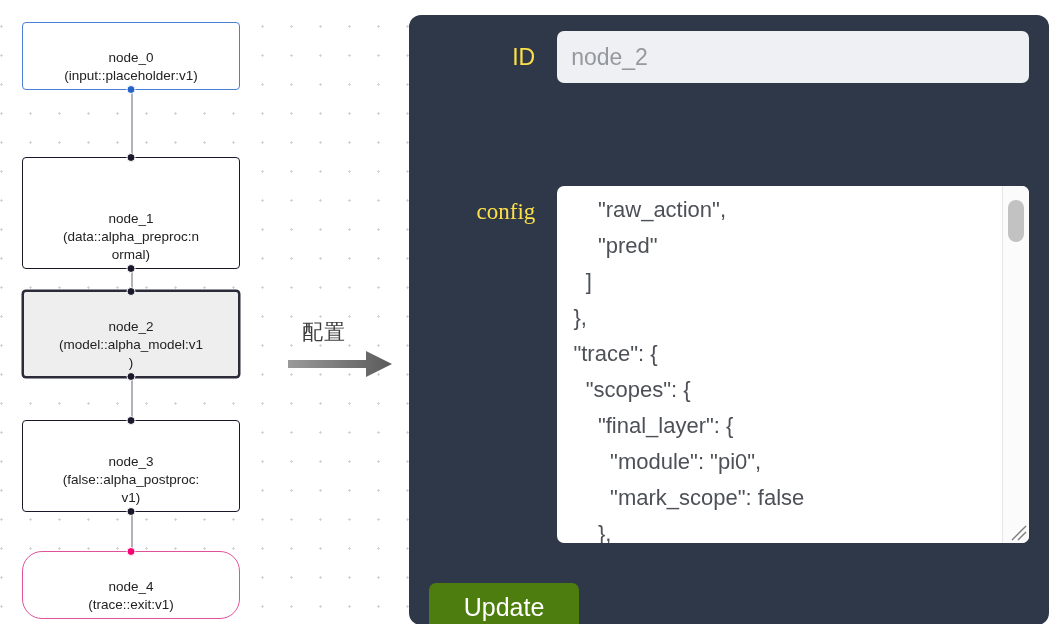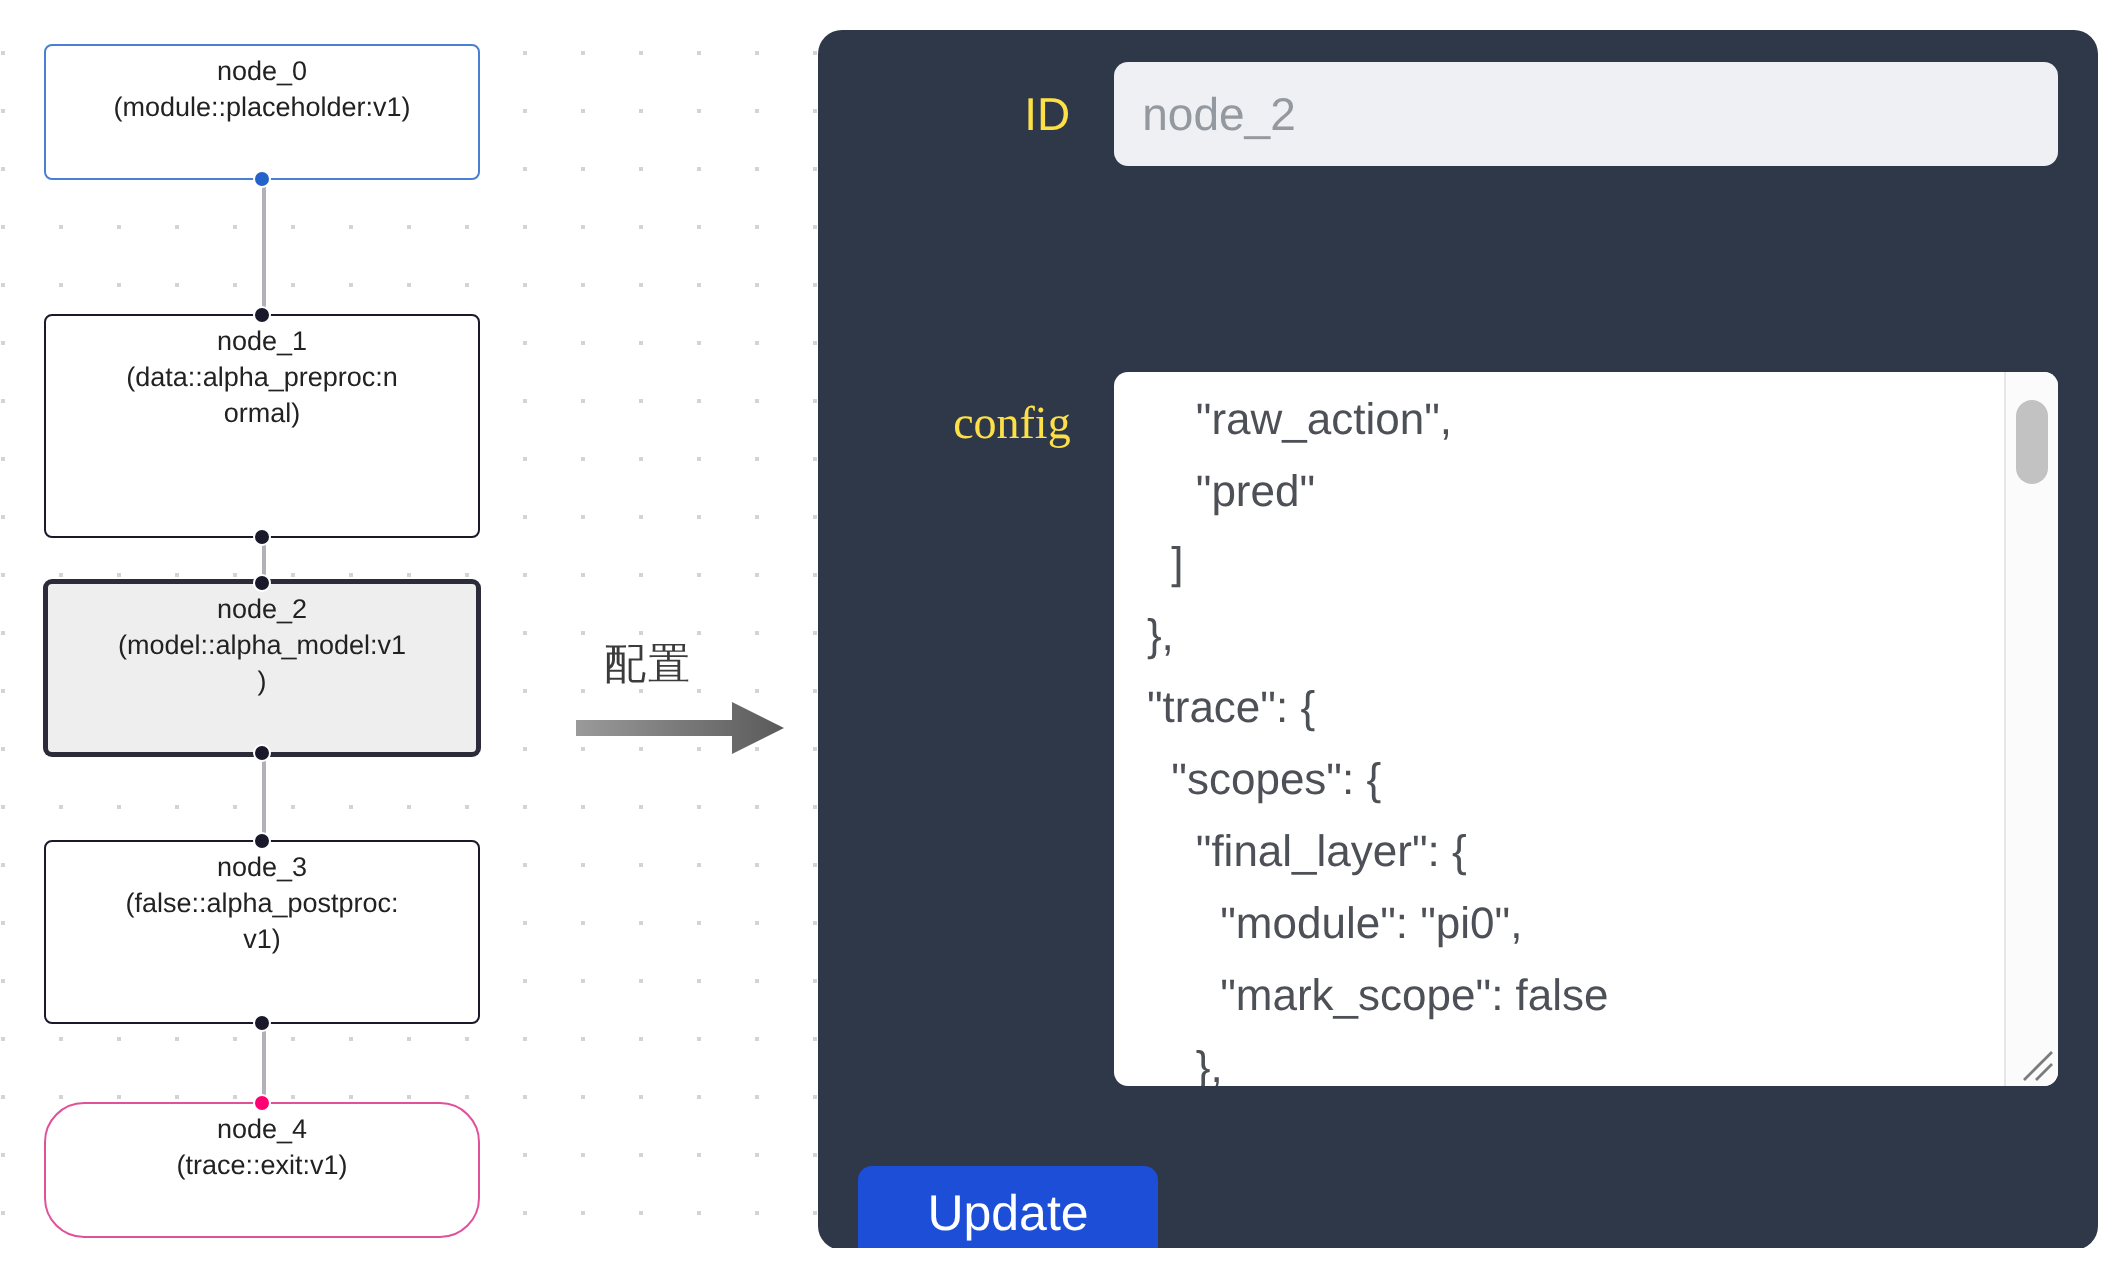--- a/index.html
+++ b/index.html
@@ -29,21 +29,21 @@
   
   .node {
     position: absolute;
     box-sizing: border-box;
     background: #ffffff;
     border: 1px solid #1a192b;
     border-radius: 4px;
     display: flex;
     flex-direction: column;
     align-items: center;
-    justify-content: flex-start;
+    justify-content: flex-end;
     text-align: center;
     color: #222222;
     font-size: 13.5px;
     line-height: 18px;
     padding: 4px 8px;
     box-shadow: 0 0 0 0 rgba(0,0,0,0);
   }
   .node .nline { display: block; white-space: pre-wrap; word-break: break-all; }
 
   .node.input-node {
@@ -195,21 +195,21 @@
     width: 22px;
     height: 22px;
   }
 
   #update-button {
     position: absolute;
     left: 20px;
     top: 568px;
     width: 150px;
     height: 48px;
-    background: #1d4ed8;
+    background: #4d7c0f;
     border: none;
     border-radius: 7px;
     color: #ffffff;
     font-size: 25px;
     font-family: "Liberation Sans", sans-serif;
     text-align: center;
     line-height: 48px;
     padding: 0;
     cursor: pointer;
   }
@@ -229,21 +229,21 @@
 
 <div id="canvas">
 
   <div class="edge" style="left:131px; top:88px; height:70px;"></div>
   <div class="edge" style="left:131px; top:249px; height:42px;"></div>
   <div class="edge" style="left:131px; top:377px; height:42px;"></div>
   <div class="edge" style="left:131px; top:511px; height:40px;"></div>
 
   <div class="node input-node" style="left:22px; top:22px; width:218px; height:68px;">
     <span class="nline">node_0</span>
-    <span class="nline">(module::placeholder:v1)</span>
+    <span class="nline">(input::placeholder:v1)</span>
     <div class="handle bottom blue"></div>
   </div>
 
   <div class="node" style="left:22px; top:157px; width:218px; height:112px;">
     <span class="nline">node_1</span>
     <span class="nline">(data::alpha_preproc:n</span>
     <span class="nline">ormal)</span>
     <div class="handle top"></div>
     <div class="handle bottom"></div>
   </div>

